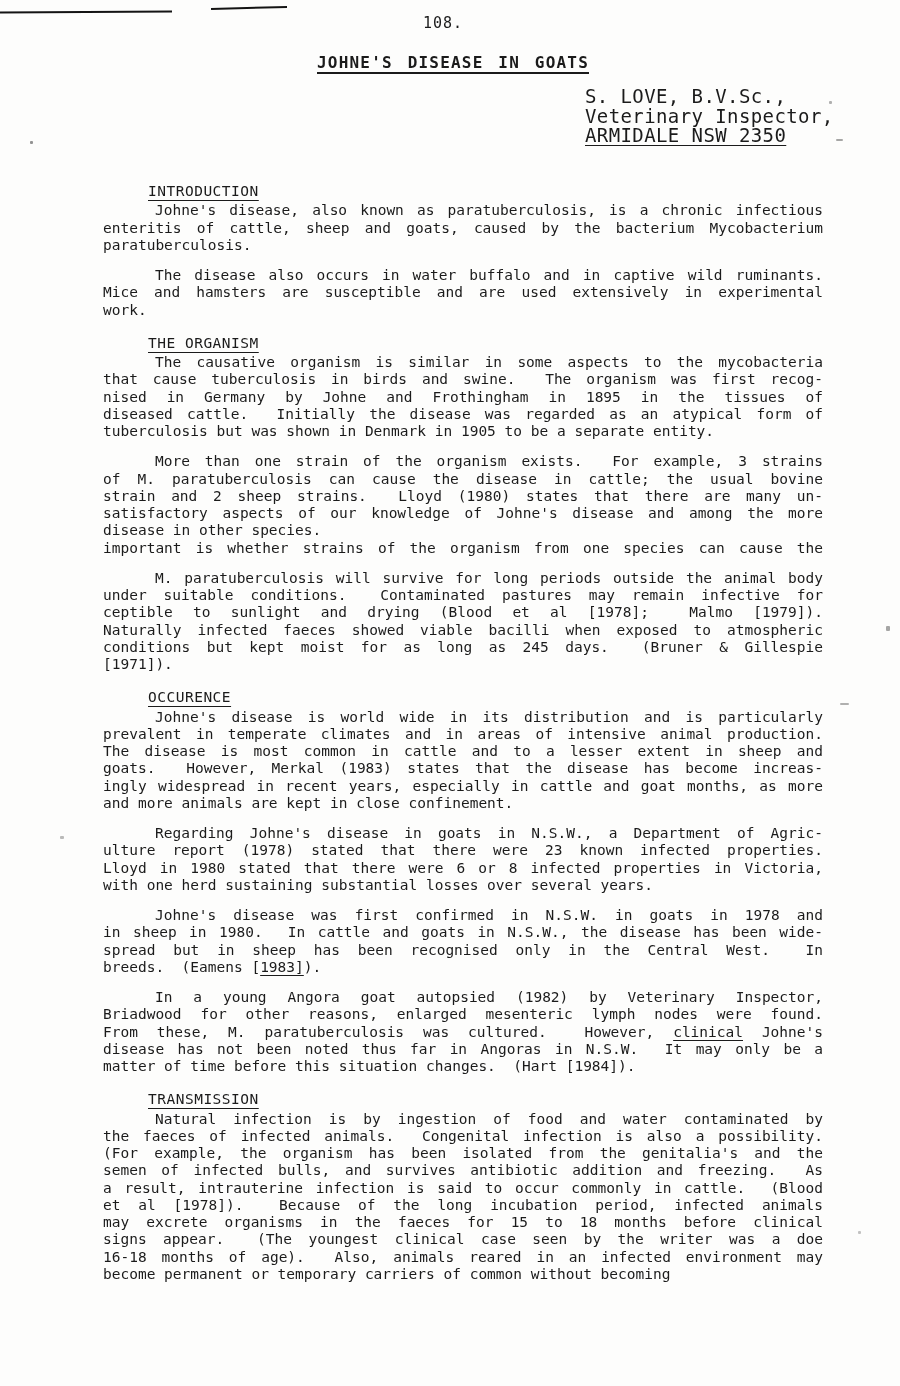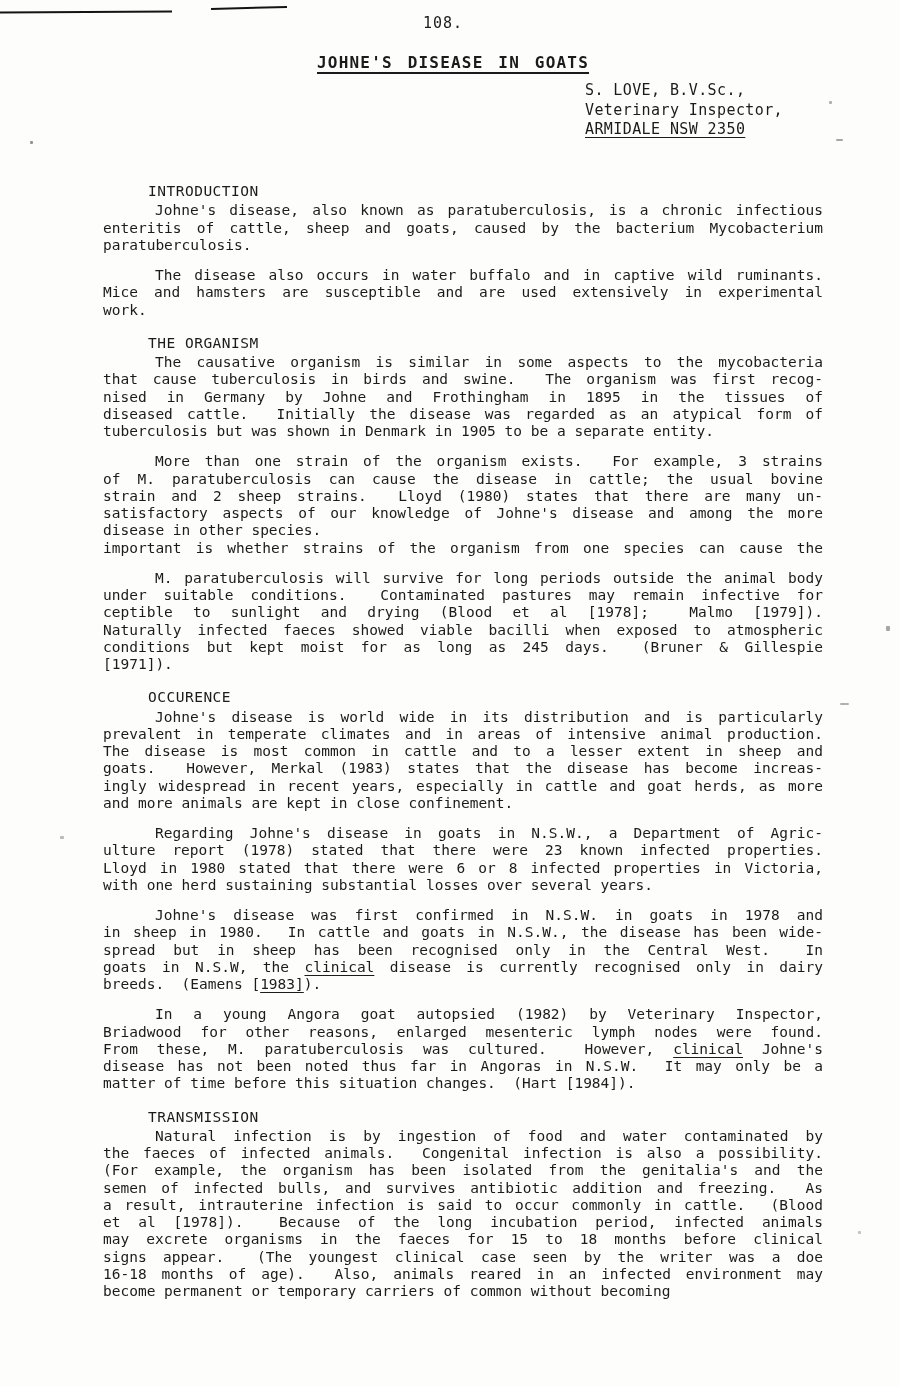--- a/index.html
+++ b/index.html
@@ -32,35 +32,35 @@
   .title {
     position: absolute; top: 53px; left: 0; width: 906px;
     text-align: center; font-size: 16px; font-weight: 700;
     letter-spacing: 1.2px; word-spacing: 4px;
   }
   .title span {
     text-decoration: underline; text-underline-offset: 4px;
     text-decoration-thickness: 2px; text-decoration-skip-ink: none;
   }
   .author {
-    position: absolute; left: 585px; top: 81px;
-    font-size: 15px; line-height: 19.5px; letter-spacing: 0.4px;
+    position: absolute; left: 585px; top: 87px;
+    font-size: 19px; line-height: 19.5px; letter-spacing: 0.4px;
   }
   .author .underlined {
     text-decoration: underline; text-underline-offset: 3px;
     text-decoration-skip-ink: none;
   }
   .content {
     position: absolute; left: 103px; top: 183px; width: 720px;
     font-size: 14.5px; line-height: 17.25px;
   }
   .heading {
     width: max-content;
     margin: 16px 0 0 45px;
-    text-underline-offset: 3.5px;
+    text-decoration: underline; text-underline-offset: 3.5px;
     text-decoration-skip-ink: none;
     letter-spacing: 0.5px;
   }
   .heading:first-child { margin-top: 0; }
   .para { margin-top: 13px; }
   .heading + .para { margin-top: 2px; }
   .line {
     white-space: pre-wrap;
     text-align: justify;
     text-align-last: justify;
@@ -132,34 +132,33 @@
         <div class="line">Naturally infected faeces showed viable bacilli when exposed to atmospheric</div>
         <div class="line">conditions but kept moist for as long as 245 days.  (Bruner &amp; Gillespie</div>
         <div class="line last">[1971]).</div>
       </div>
       <div class="heading">OCCURENCE</div>
       <div class="para">
         <div class="line first">Johne's disease is world wide in its distribution and is particularly</div>
         <div class="line">prevalent in temperate climates and in areas of intensive animal production.</div>
         <div class="line">The disease is most common in cattle and to a lesser extent in sheep and</div>
         <div class="line">goats.  However, Merkal (1983) states that the disease has become increas-</div>
-        <div class="line">ingly widespread in recent years, especially in cattle and goat herds, as more</div>
+        <div class="line">ingly widespread in recent years, especially in cattle and goat months, as more</div>
         <div class="line last">and more animals are kept in close confinement.</div>
       </div>
       <div class="para">
         <div class="line first">Regarding Johne's disease in goats in N.S.W., a Department of Agric-</div>
         <div class="line">ulture report (1978) stated that there were 23 known infected properties.</div>
         <div class="line">Lloyd in 1980 stated that there were 6 or 8 infected properties in Victoria,</div>
         <div class="line last">with one herd sustaining substantial losses over several years.</div>
       </div>
       <div class="para">
         <div class="line first">Johne's disease was first confirmed in N.S.W. in goats in 1978 and</div>
         <div class="line">in sheep in 1980.  In cattle and goats in N.S.W., the disease has been wide-</div>
         <div class="line">spread but in sheep has been recognised only in the Central West.  In</div>
-        <div class="line">goats in N.S.W, the <u>clinical</u> disease is currently recognised only in dairy</div>
         <div class="line last">breeds.  (Eamens [<u>1983]</u>).</div>
       </div>
       <div class="para">
         <div class="line first">In a young Angora goat autopsied (1982) by Veterinary Inspector,</div>
         <div class="line">Briadwood for other reasons, enlarged mesenteric lymph nodes were found.</div>
         <div class="line">From these, M. paratuberculosis was cultured.  However, <u>clinical</u> Johne's</div>
         <div class="line">disease has not been noted thus far in Angoras in N.S.W.  It may only be a</div>
         <div class="line last">matter of time before this situation changes.  (Hart [1984]).</div>
       </div>
       <div class="heading">TRANSMISSION</div>

